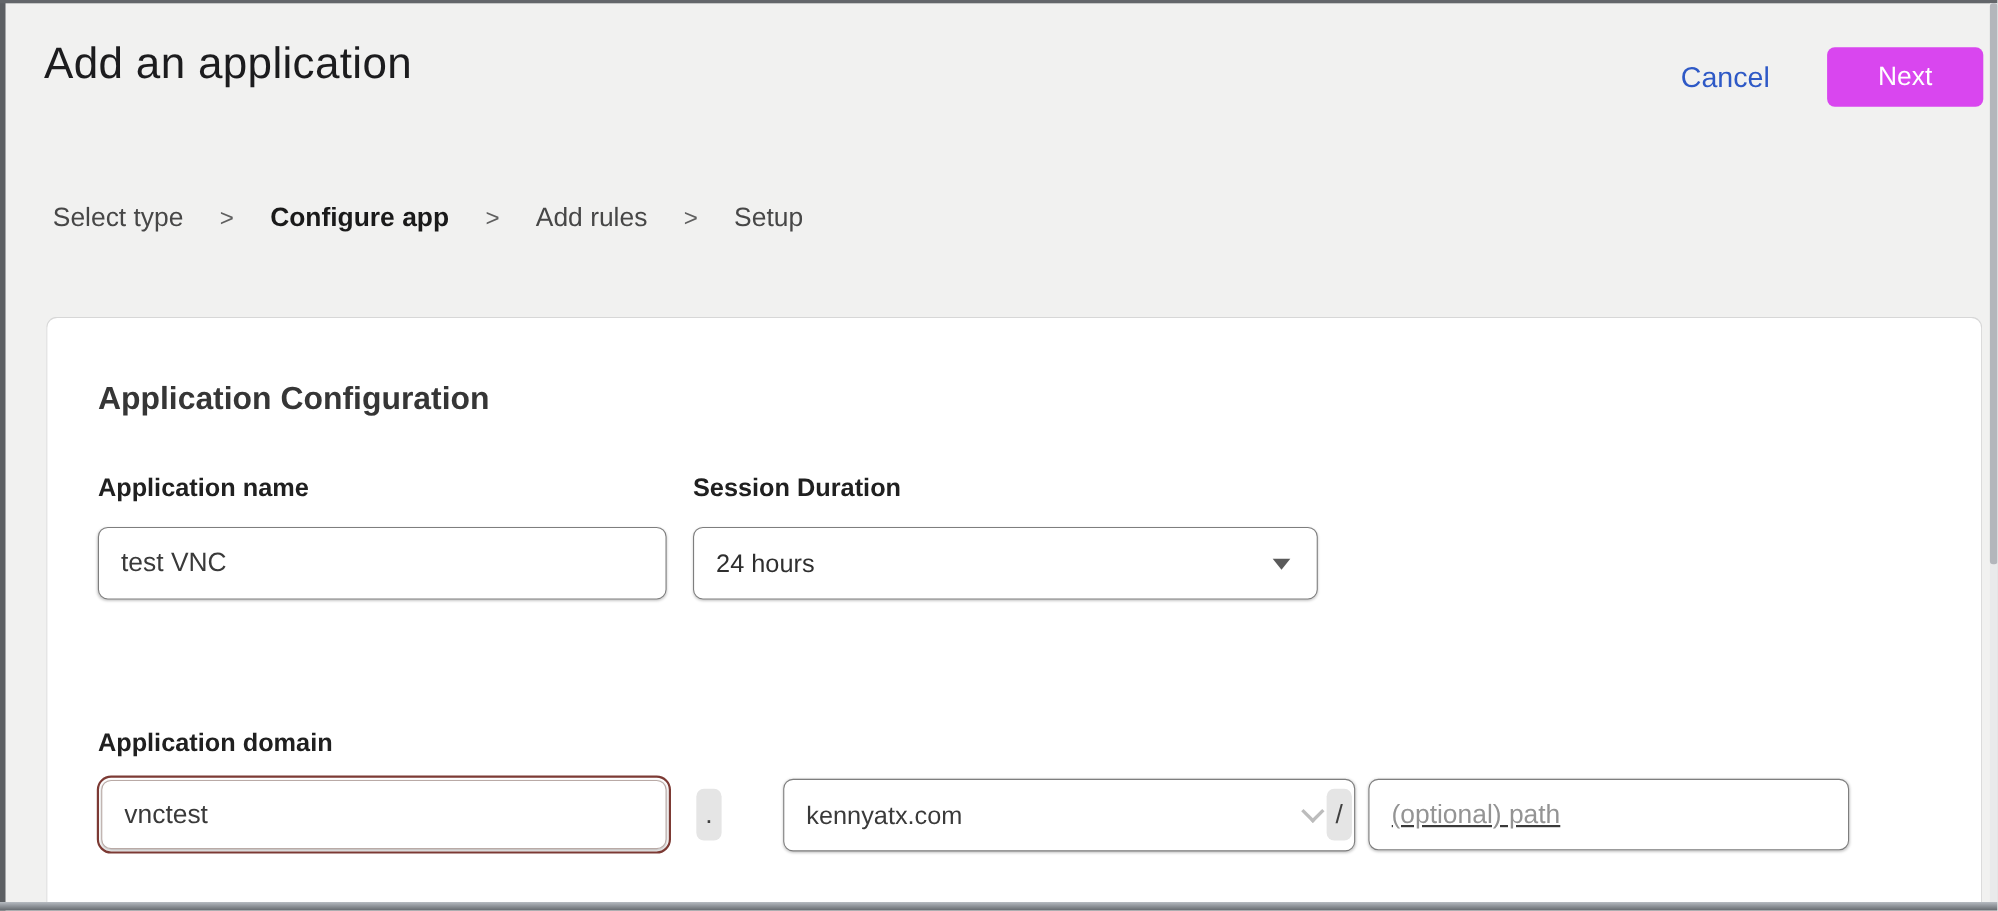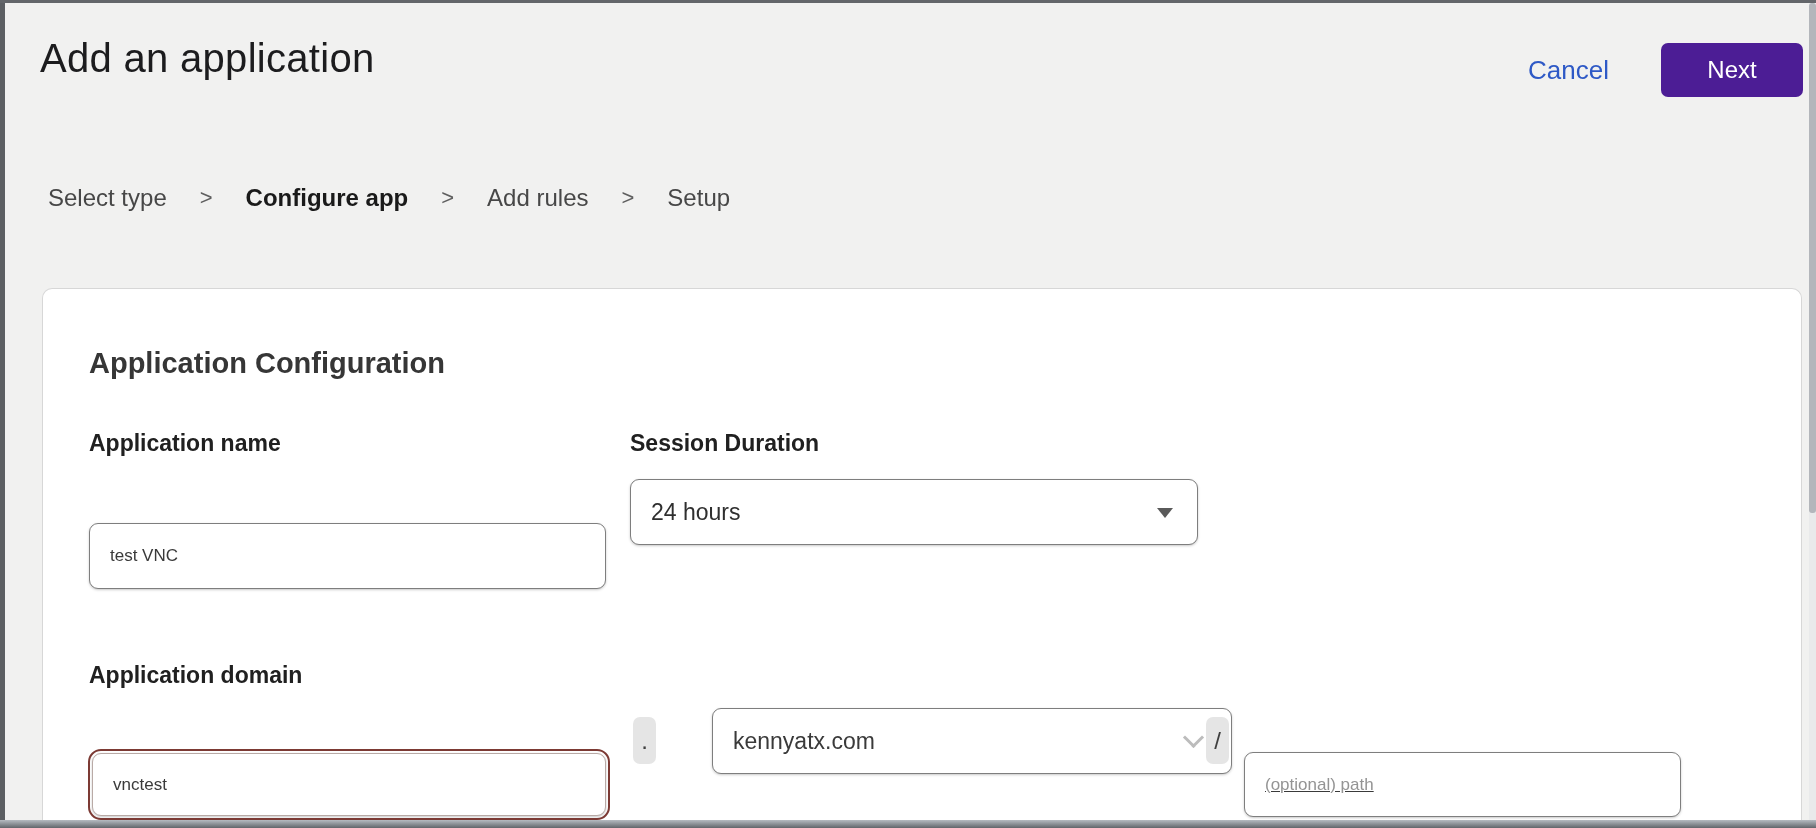--- a/index.html
+++ b/index.html
@@ -26,21 +26,21 @@
   .page-title {
     position: absolute; left: 40px; top: 36px;
     font-size: 40px; font-weight: 400; color: #1c1c1e; letter-spacing: 0.3px;
   }
   .cancel-link {
     position: absolute; left: 1528px; top: 48px;
     font-size: 26px; color: #2e59c6; cursor: pointer; line-height: 44px;
   }
   .next-button {
     position: absolute; left: 1661px; top: 43px; width: 142px; height: 54px;
-    background: #4c1d95; color: #ffffff; font-size: 24px; font-family: inherit;
+    background: #d946ef; color: #ffffff; font-size: 24px; font-family: inherit;
     border: none; border-radius: 7px; cursor: pointer;
     display: flex; align-items: center; justify-content: center;
   }
 
   
   .breadcrumb {
     position: absolute; left: 48px; top: 184px;
     display: flex; align-items: center; gap: 33px;
     font-size: 24px; color: #474747;
   }
@@ -62,24 +62,23 @@
     position: absolute;
     font-size: 23px; font-weight: bold; color: #202020;
   }
   .lbl-name   { left: 46px;  top: 141px; }
   .lbl-sess   { left: 587px; top: 141px; }
   .lbl-domain { left: 46px;  top: 373px; }
 
   .text-input {
     position: absolute; height: 66px;
     border: 1.5px solid #7e7e7e; border-radius: 9px; background: #fff;
-    font-family: inherit; font-size: 17px; color: #3a3a3a;
+    font-family: inherit; font-size: 24px; color: #3a3a3a;
     padding: 0 20px; box-shadow: 0 1px 2.5px rgba(0,0,0,0.22);
     outline: none;
-    margin-top: 44px;
   }
   .text-input::placeholder { color: #949494; }
 
   .inp-name { left: 46px; top: 190px; width: 517px; }
 
   .select-box {
     position: absolute; height: 66px;
     border: 1.5px solid #7e7e7e; border-radius: 9px; background: #fff;
     display: flex; align-items: center; padding: 0 20px;
     font-size: 23px; color: #2f2f2f;

